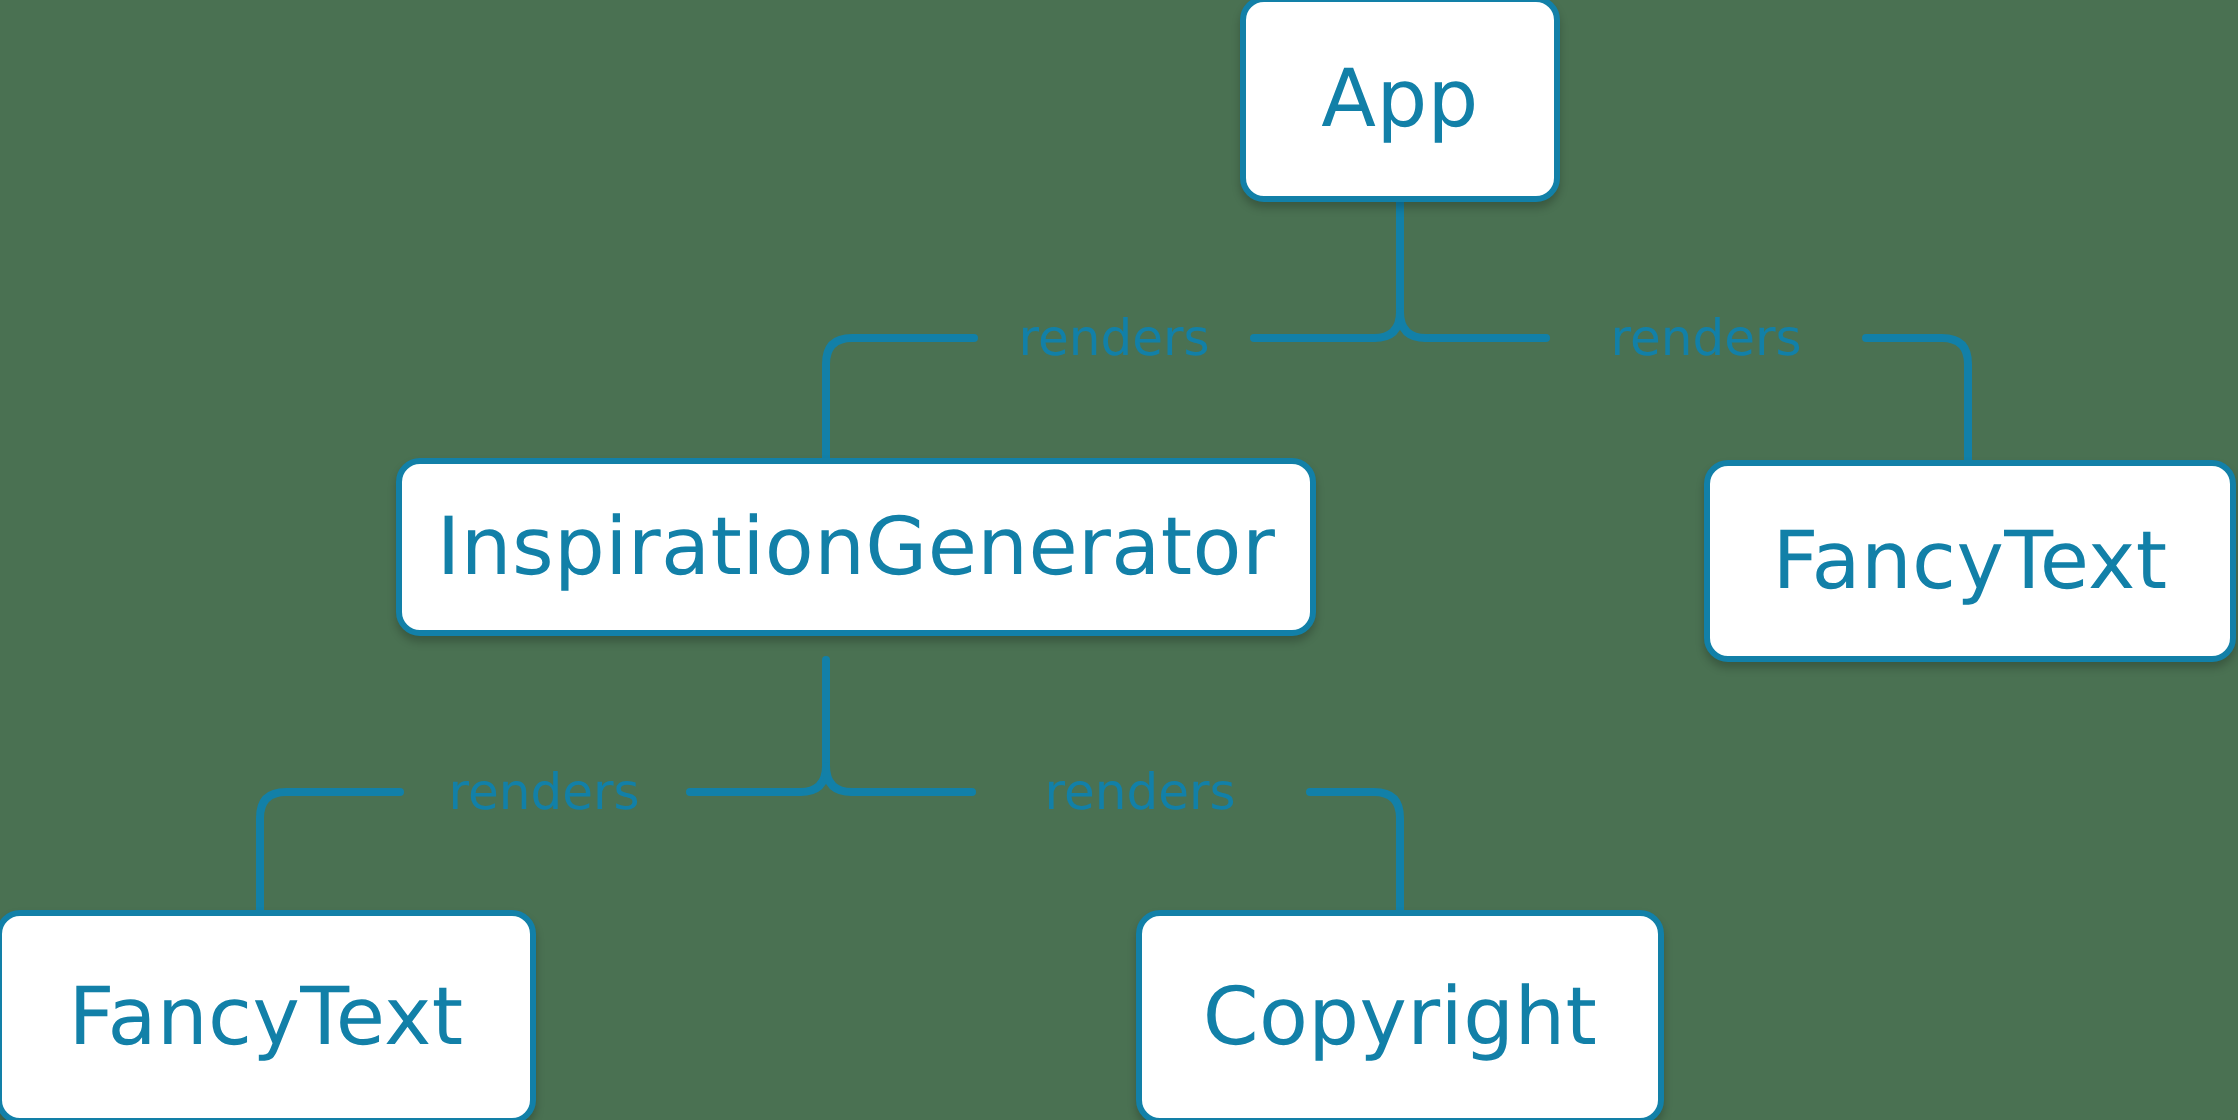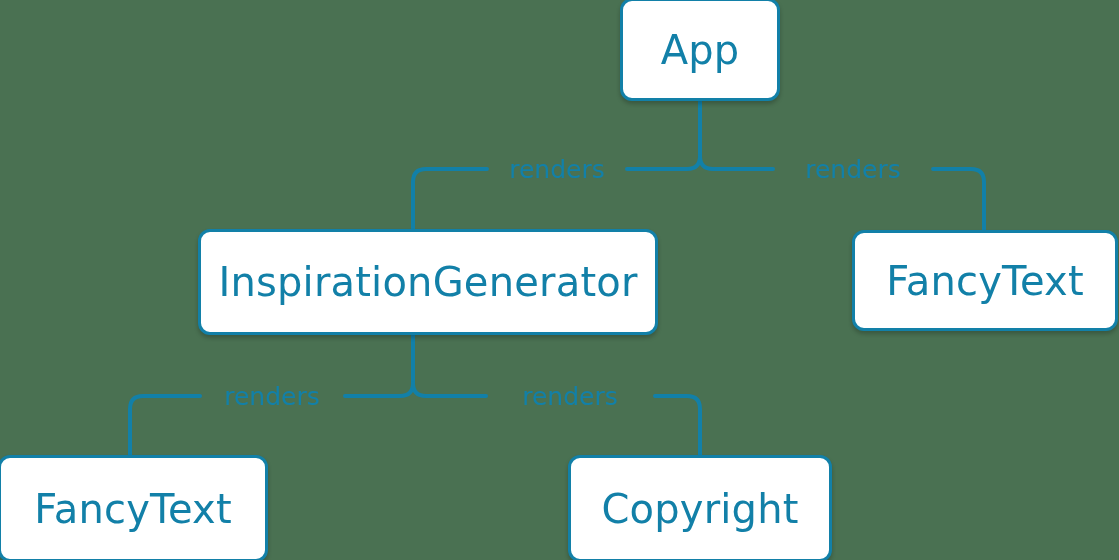--- a/index.html
+++ b/index.html
@@ -50,21 +50,21 @@
     color: #1280a8;
     font-size: 25px;
     font-weight: normal;
     line-height: 1;
     white-space: nowrap;
     transform: translate(-50%, -50%);
   }
 
   
   #node-app          { left: 620px; top: -2px;  width: 160px; height: 103px; }
-  #node-inspiration  { left: 198px; top: 229px; width: 460px; height: 106px; }
+  #node-inspiration  { left: 198px; top: 229px; width: 460px; height: 89px; }
   #node-fancytext-r  { left: 852px; top: 230px; width: 266px; height: 101px; }
   #node-fancytext-b  { left: -2px;  top: 455px; width: 270px; height: 107px; }
   #node-copyright    { left: 568px; top: 455px; width: 264px; height: 107px; }
 
   
   #label-app-inspiration  { left: 557px; top: 169px; }
   #label-app-fancytext    { left: 853px; top: 169px; }
   #label-ig-fancytext     { left: 272px; top: 396px; }
   #label-ig-copyright     { left: 570px; top: 396px; }
 </style>

